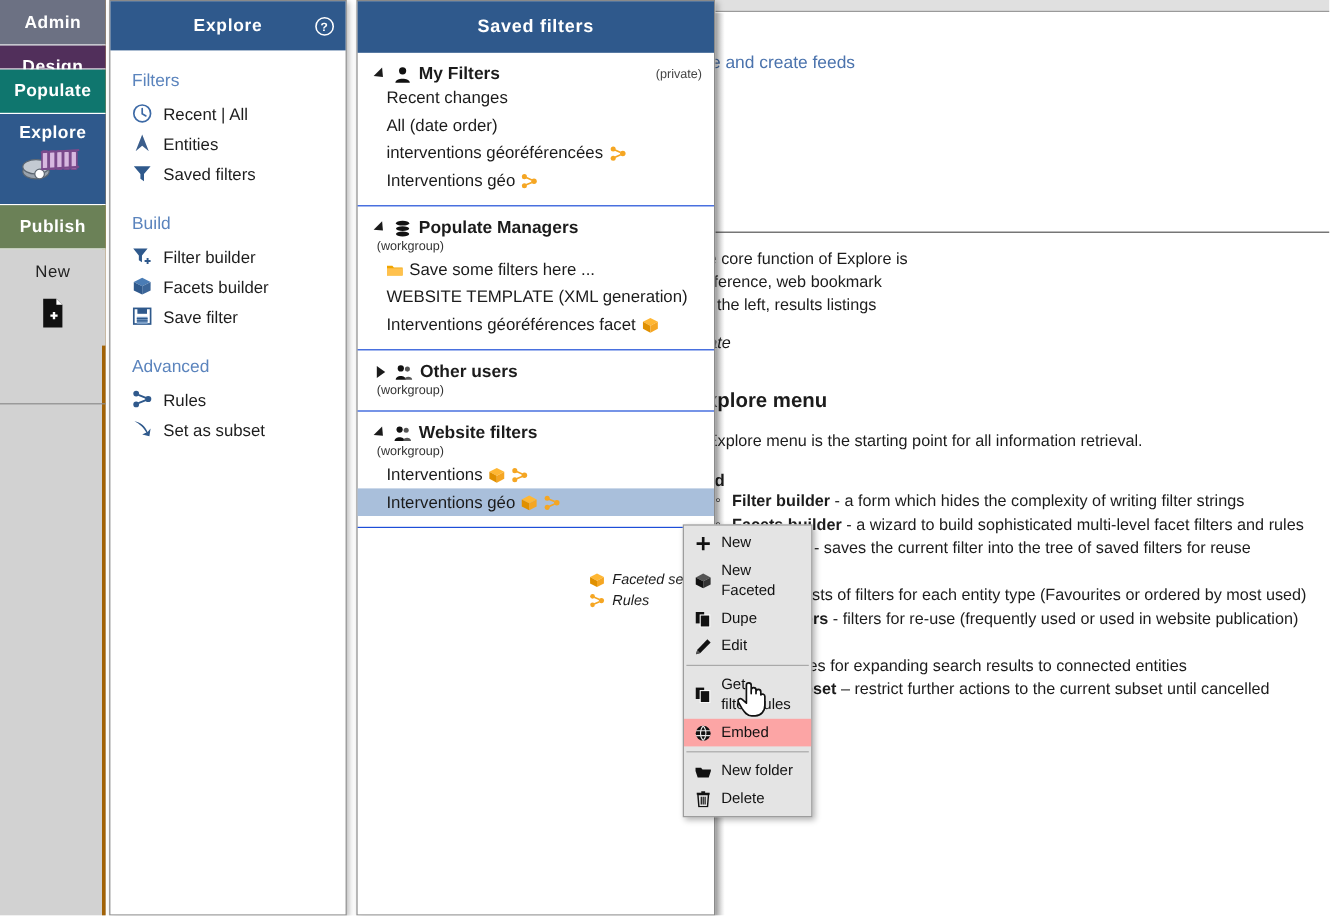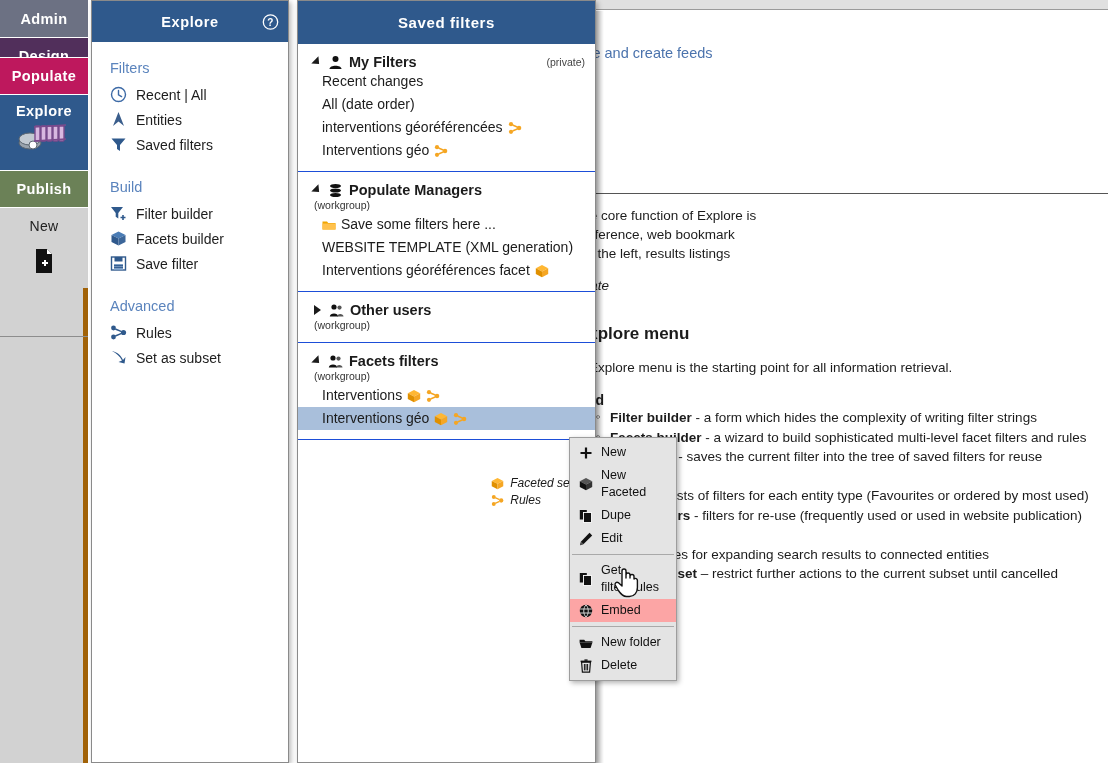--- a/index.html
+++ b/index.html
@@ -66,32 +66,32 @@
   .doc-list li.bulleted:before {
     content: "\25E6"; position: absolute; left: 0; top: -1px; font-size: 13px;
   }
   .doc-list li.nobul:before { content: ""; }
   .doc-list li.gap { height: 19.5px; }
   .doc-list b { font-weight: bold; }
 
   
   .modnav {
     position: absolute; left: 0; top: 0; width: 88px; height: 763px;
-    background: #d2d2d2; border-right: 5px solid #a16207;
+    background: #d2d2d2; border-right: 3px solid #a16207;
   }
   .modbtn {
     position: relative; width: 88px; color: #fff;
     font-size: 14.5px; font-weight: bold; text-align: center;
     letter-spacing: .4px;
     border-bottom: 1px solid #ffffff;
   }
   .modbtn .lbl { display:block; }
   .mb-admin    { height: 38px; line-height: 38px; background: #6c7183; }
   .mb-design   { height: 20px; line-height: 36px; background: #512f5b; }
-  .mb-populate { height: 37px; line-height: 37px; background: #be185d; }
+  .mb-populate { height: 37px; line-height: 37px; background: #0f766e; }
   .mb-explore  { height: 76px; padding-top: 8px; background: #2f598c; }
   .mb-publish  { height: 37px; line-height: 37px; background: #6b8157; }
   .mb-new {
     height: 80px; background: #d2d2d2; color: #222;
     font-weight: normal; font-size: 14px; padding-top: 10px;
     border-bottom: none;
   }
   .modnav-div { width: 88px; height: 1px; background: #8d8d8d; margin-top: 48px; }
   .explore-glyph { display: block; margin: 4px auto 0; width: 56px; height: 30px; }
   .newdoc-glyph { display: block; margin: 14px auto 0; width: 20px; height: 26px; }
@@ -438,21 +438,21 @@
 
     <div class="sf-group">
       <div class="sf-ghdr">
         <span class="tri tri-open"></span>
         <svg class="sf-gicon" viewBox="0 0 15 15">
           <circle cx="5" cy="4" r="2.6" fill="#111"></circle>
           <circle cx="10.5" cy="4.6" r="2.1" fill="#555"></circle>
           <path d="M0.8 13.5 C0.8 9.4, 9.2 9.4, 9.2 13.5 Z" fill="#111"></path>
           <path d="M8 13.5 C8 10, 14.5 10, 14.5 13.5 Z" fill="#555"></path>
         </svg>
-        <span>Facets filters</span>
+        <span>Website filters</span>
       </div>
       <div class="sf-wg">(workgroup)</div>
       <div class="sf-item">
         <span>Interventions</span>
         <svg class="sf-badge" viewBox="0 0 14 14">
           <path d="M7 1 L13.2 4.2 L7 7.4 L0.8 4.2 Z" fill="#ffb733"></path>
           <path d="M0.8 4.2 L7 7.4 V13.2 L0.8 10 Z" fill="#e09000"></path>
           <path d="M13.2 4.2 L7 7.4 V13.2 L13.2 10 Z" fill="#f5a623"></path>
         </svg>
         <svg class="sf-badge" viewBox="0 0 14 14">

